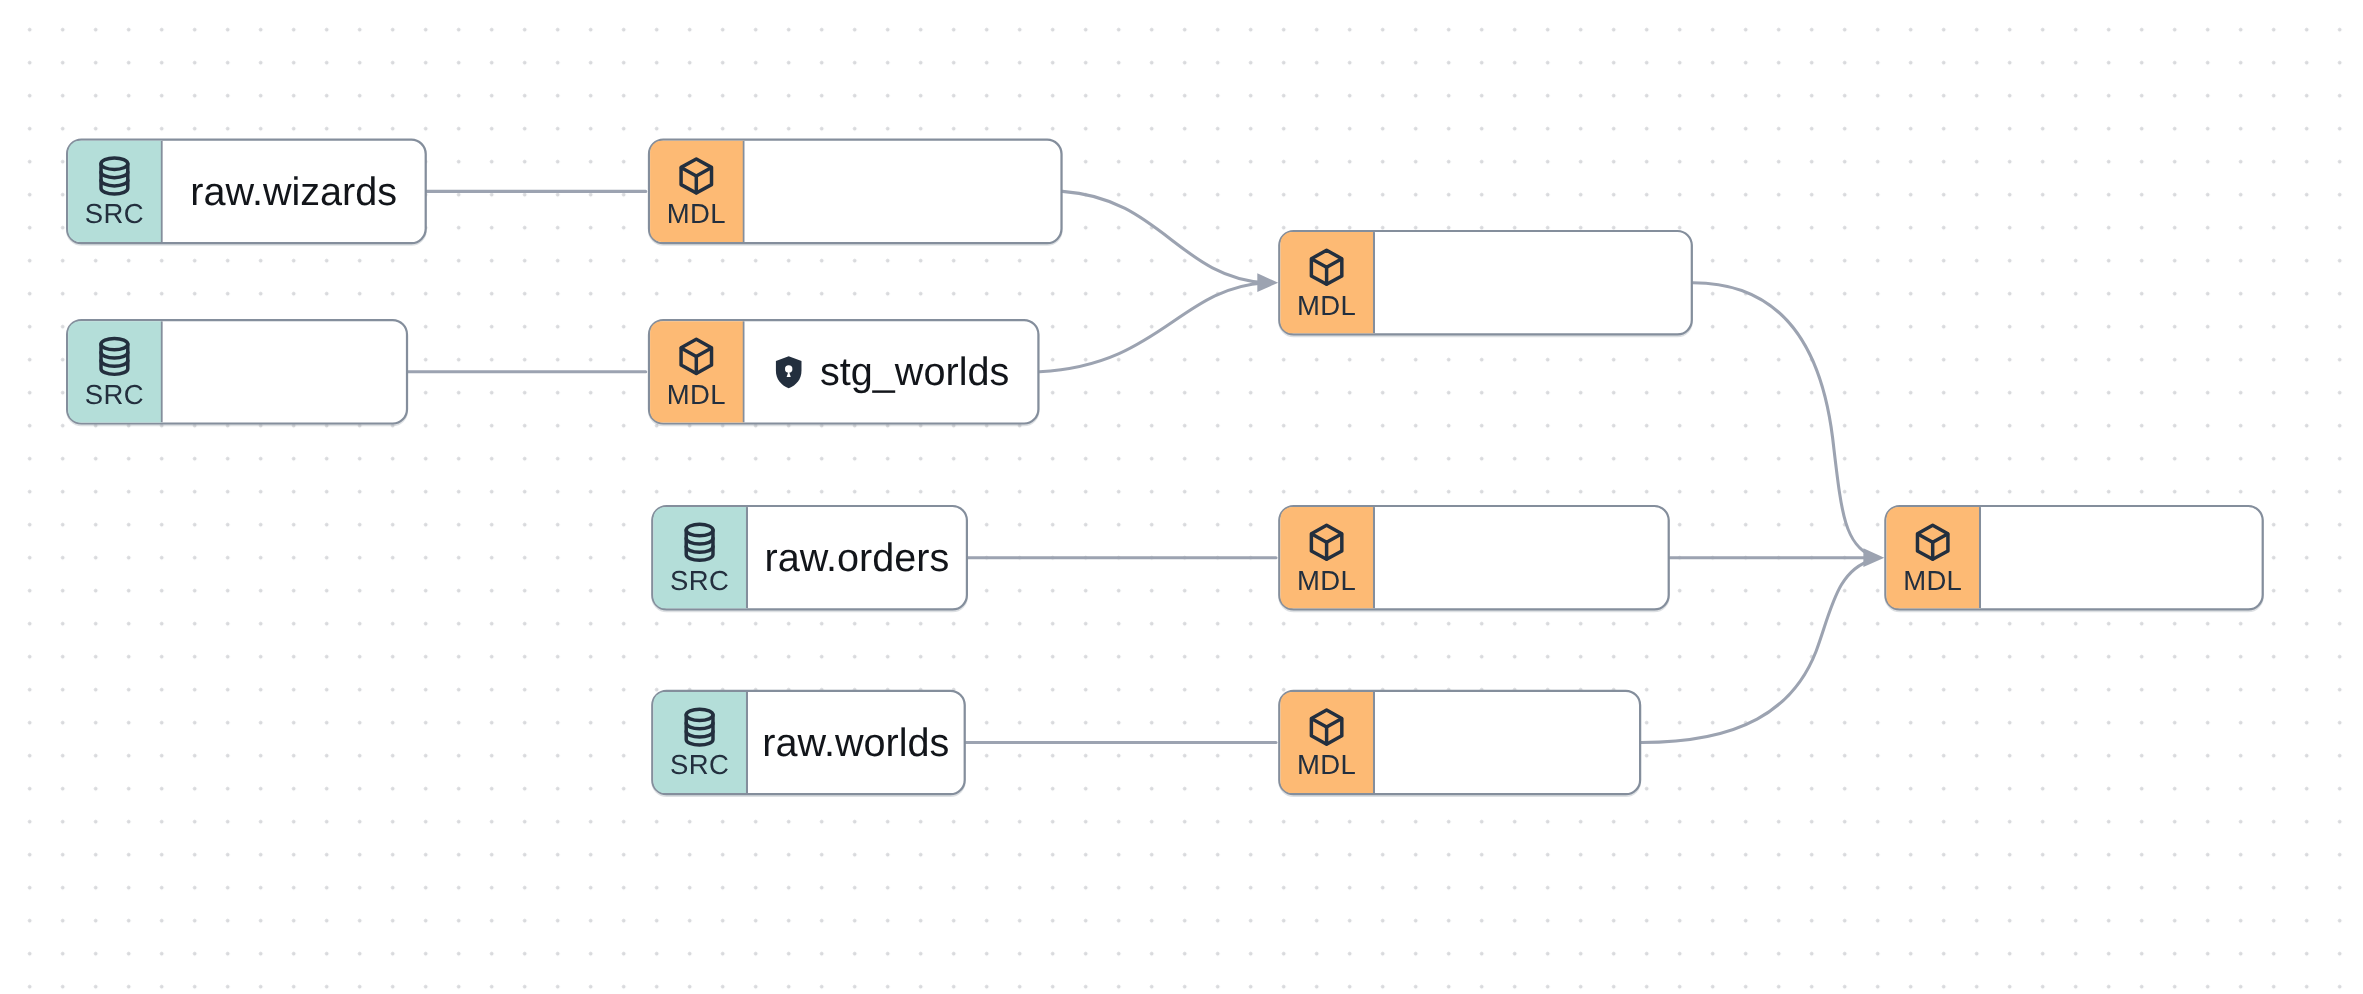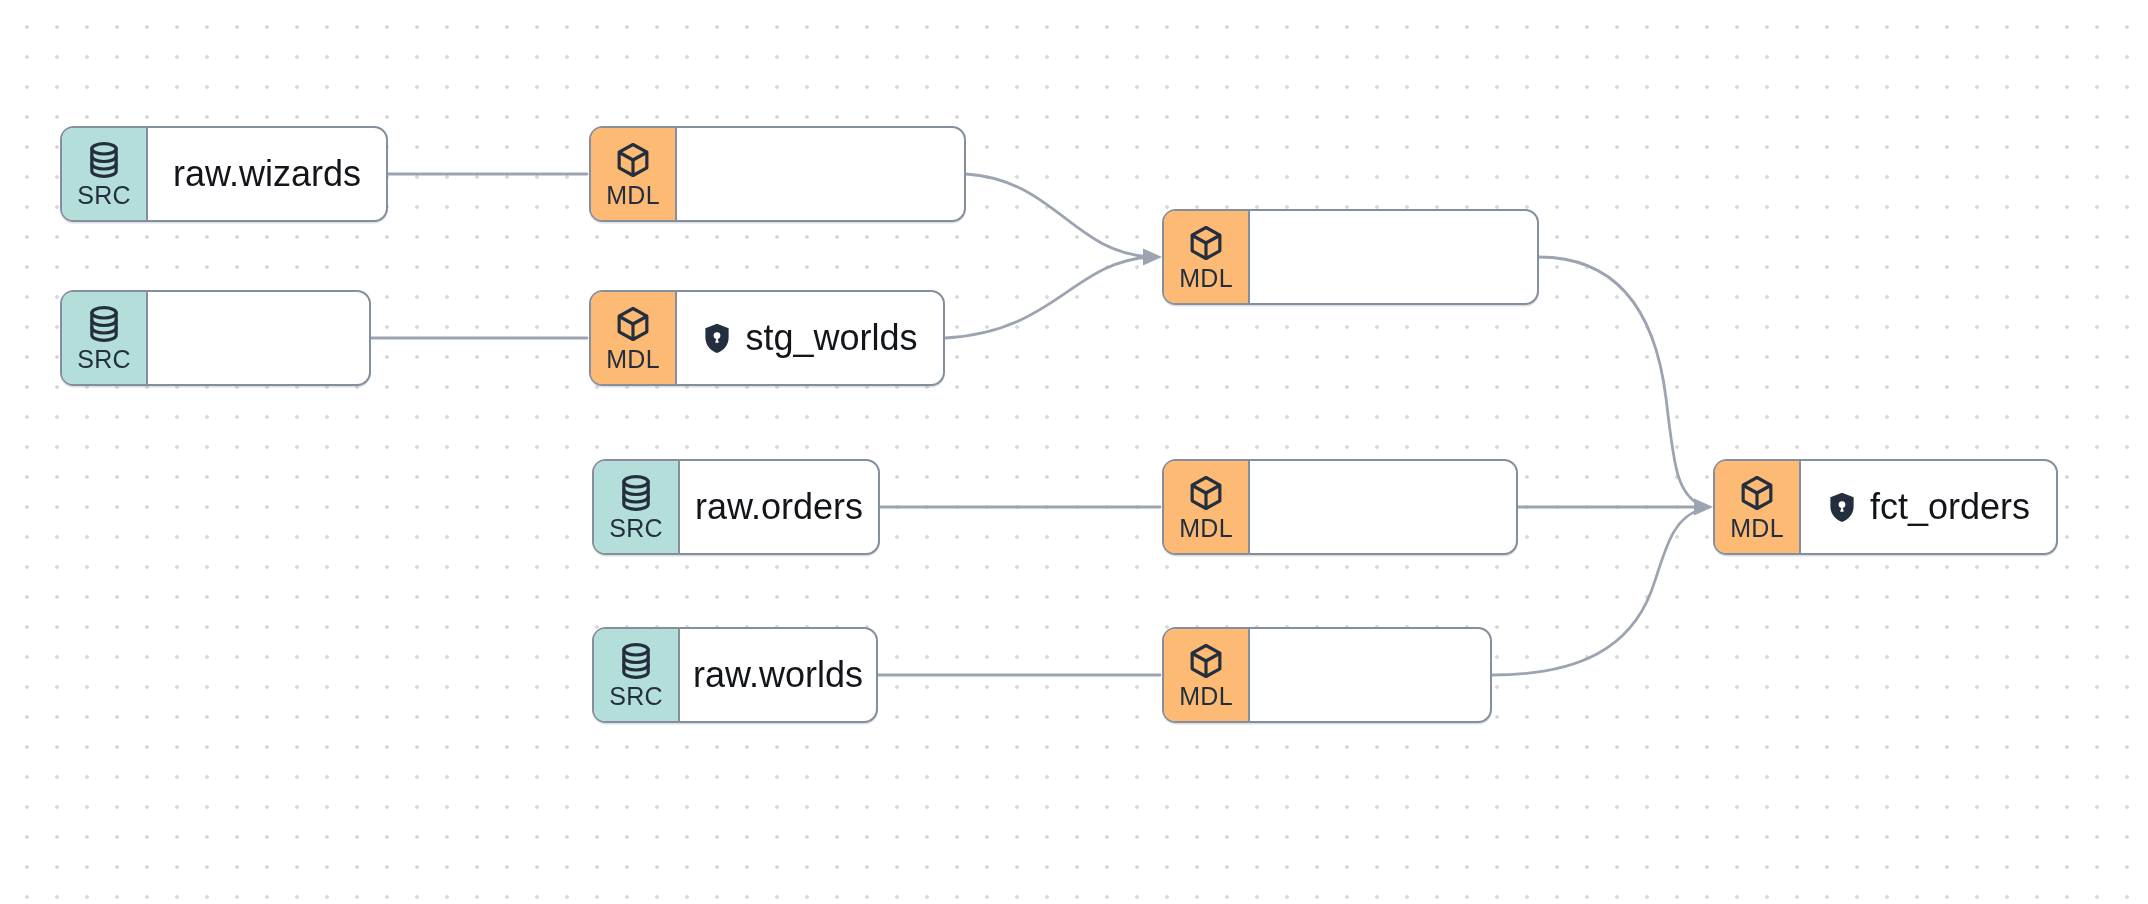--- a/index.html
+++ b/index.html
@@ -170,23 +170,15 @@
 
   <div class="node mdl" style="left: 1713px; top: 459px; width: 345px; height: 96px;">
     <div class="badge-section">
       <svg class="badge-icon" viewBox="0 0 24 24" fill="none" stroke="#232f3e" stroke-width="1.9" stroke-linecap="round" stroke-linejoin="round">
         <path d="M12 2.7l8.3 4.6v9.4L12 21.3l-8.3-4.6V7.3z"></path>
         <path d="M3.9 7.5L12 12l8.1-4.5"></path>
         <path d="M12 12v9.1"></path>
       </svg>
       <span class="badge-label">MDL</span>
     </div>
-    <div class="label-section">
-      <svg class="shield-icon" viewBox="0 0 24 26">
-        <path d="M12 1.2l9.3 3.5v7c0 6.4-3.7 10.7-9.3 12.9C6.4 22.4 2.7 18.1 2.7 11.7v-7z" fill="#232f3e"></path>
-        <circle cx="12" cy="10.6" r="2.7" fill="#ffffff"></circle>
-        <path d="M12 11.8l1.5 4.6h-3z" fill="#ffffff"></path>
-      </svg>
-      <span class="node-label">fct_orders</span>
-    </div>
   </div>
 
 </div>
 
 </body></html>

